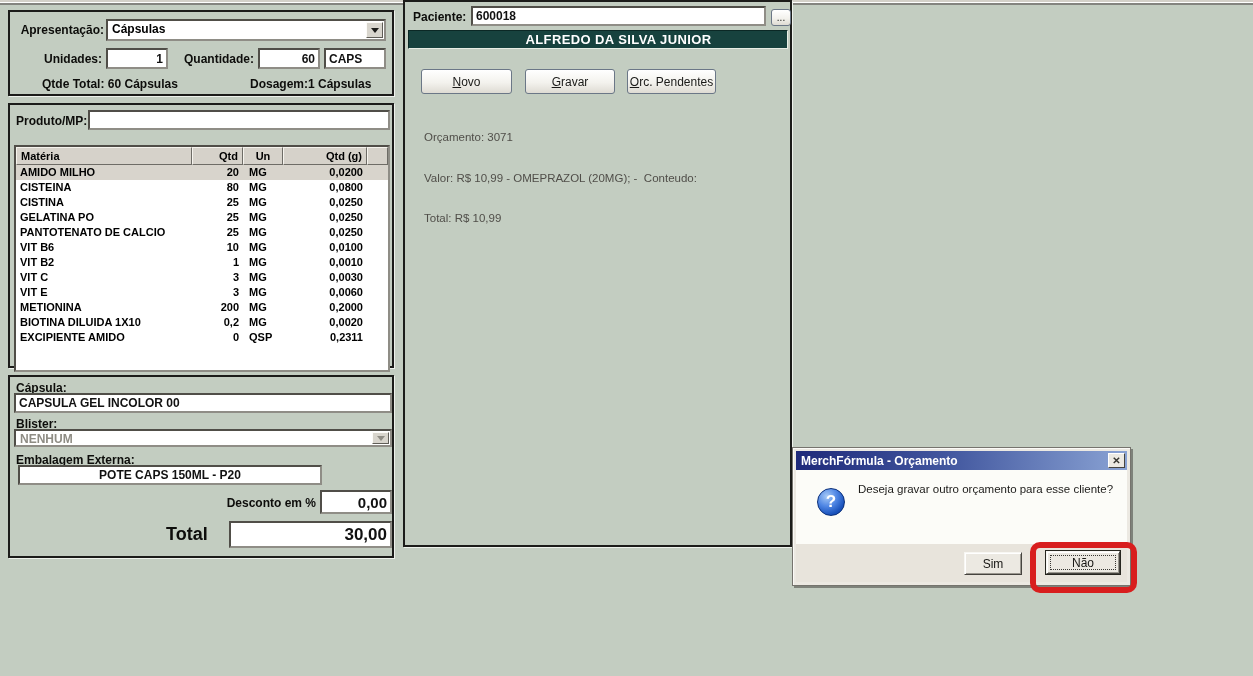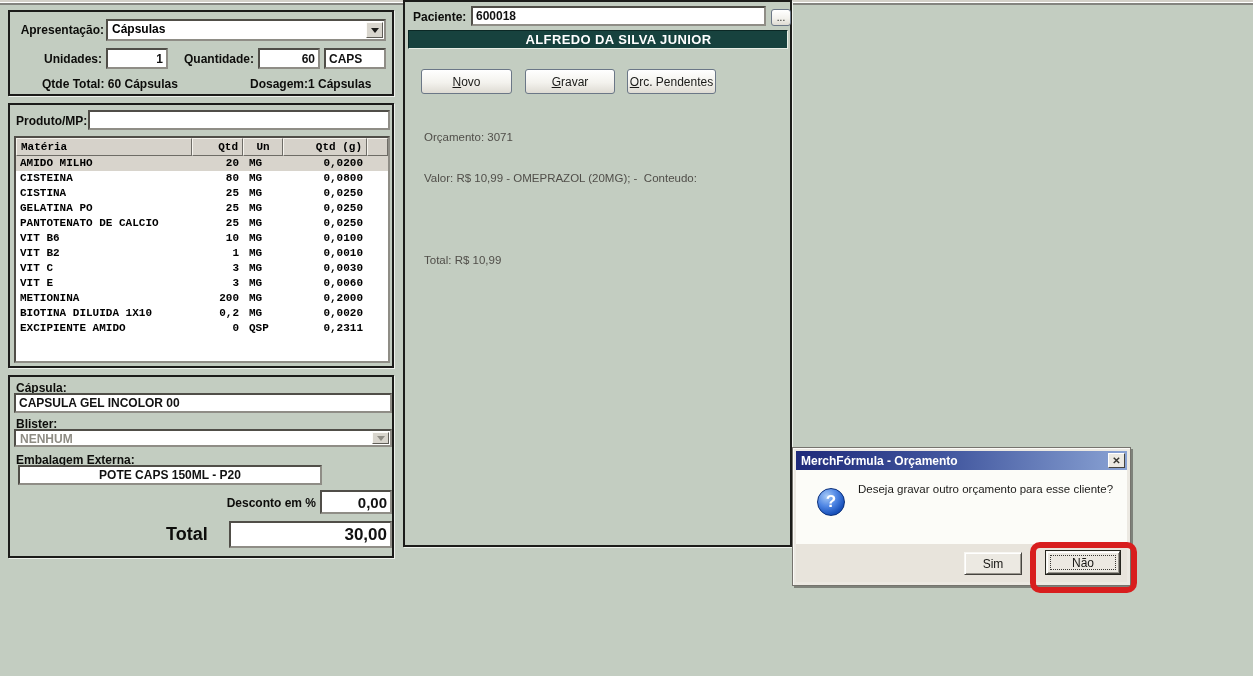--- a/index.html
+++ b/index.html
@@ -105,21 +105,21 @@
     <span class="italic">60 Cápsulas</span>
   </div>
   <div class="abs lbl" style="left:240px; top:65px;">
     <span>Dosagem:</span><span class="italic">1 Cápsulas</span>
   </div>
 </div>
 
 <div class="abs panel" style="left:8px; top:103px; width:386px; height:265px;">
   <div class="abs lbl" style="left:6px; top:9px;">Produto/MP:</div>
   <input class="abs field" style="left: 78px; top: 5px; width: 302px; height: 20px;" readonly="" value="">
-  <div class="abs tablebox" style="left:4px; top:31px; width:376px; height:227px;font-family:Liberation Mono, monospace;">
+  <div class="abs tablebox" style="left:4px; top:40px; width:376px; height:227px;">
     <div class="thead">
       <div class="th cw0">Matéria</div>
       <div class="th cw1">Qtd</div>
       <div class="th cw2">Un</div>
       <div class="th cw3">Qtd (g)</div>
       <div class="th cw4"></div>
     </div>
     <div>
         <div class="trow sel">
           <div class="tcell cw0">AMIDO MILHO</div>
@@ -241,21 +241,21 @@
   </div>
   <div class="abs xpbtn" style="left:120px; top:67px; width:90px; height:25px;">
     <span class="mnem">Gravar</span>
   </div>
   <div class="abs xpbtn" style="left:222px; top:67px; width:89px; height:25px;">
     <span class="mnem">Orc. Pendentes</span>
   </div>
   <div class="abs summary" style="left:19px; top:102px; width:330px;">
     <div>Orçamento: 3071</div>
     <div>Valor: R$ 10,99 - OMEPRAZOL (20MG); -  Conteudo:</div>
-    <div style="margin-top:42px;">Total: R$ 10,99</div>
+    <div style="">Total: R$ 10,99</div>
   </div>
 </div>
 
 <div class="abs dialog" style="left:792px; top:447px; width:339px; height:139px;">
   <div class="dlg-title">
     <span>MerchFórmula - Orçamento</span>
     <span class="dlg-close">
       <span>✕</span>
     </span>
   </div>

